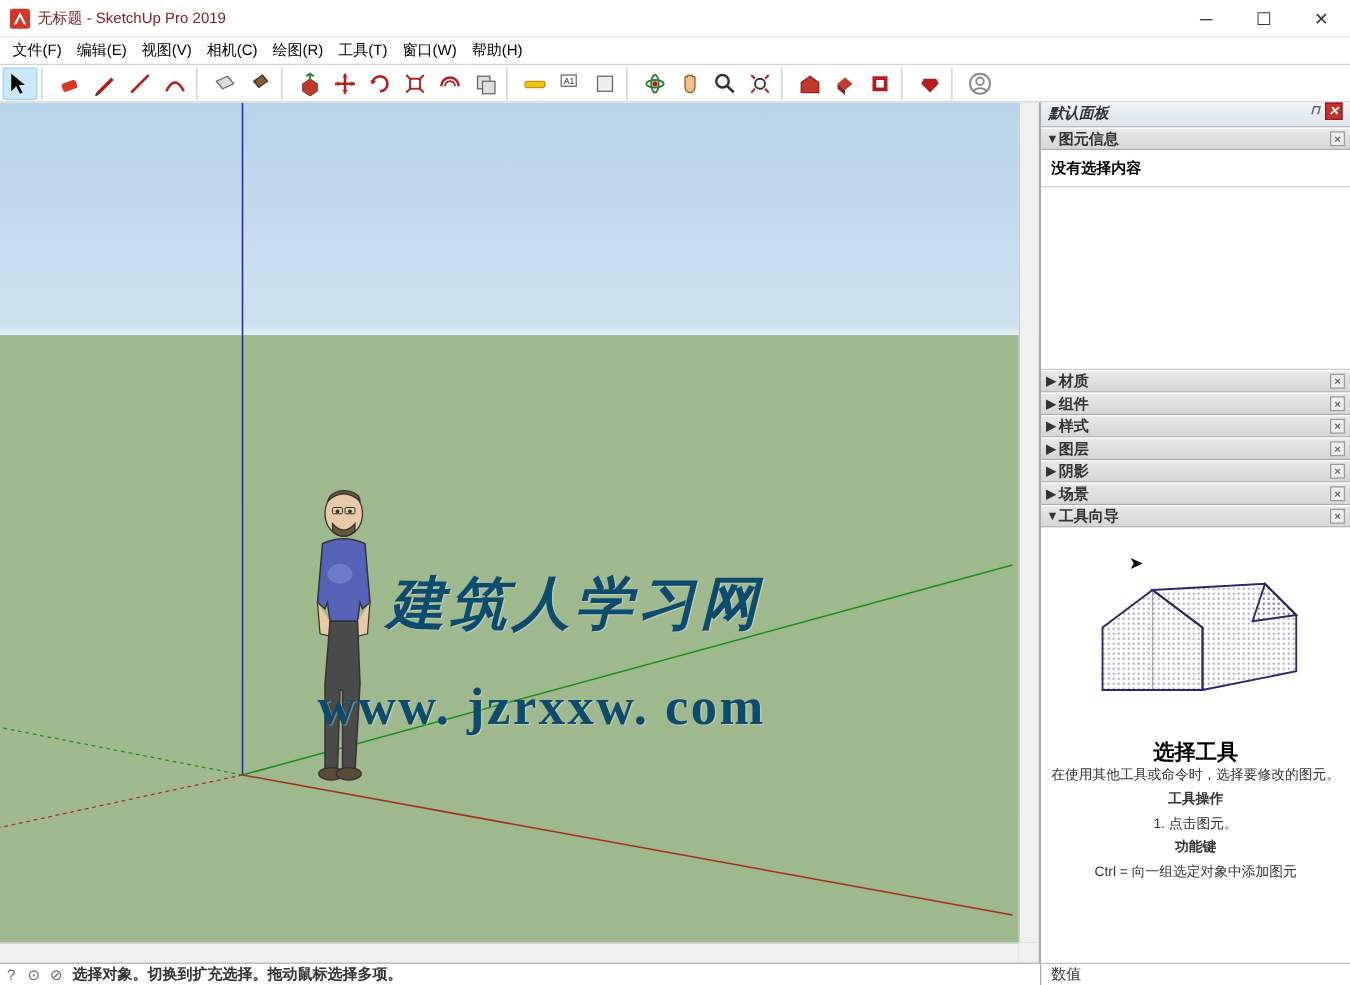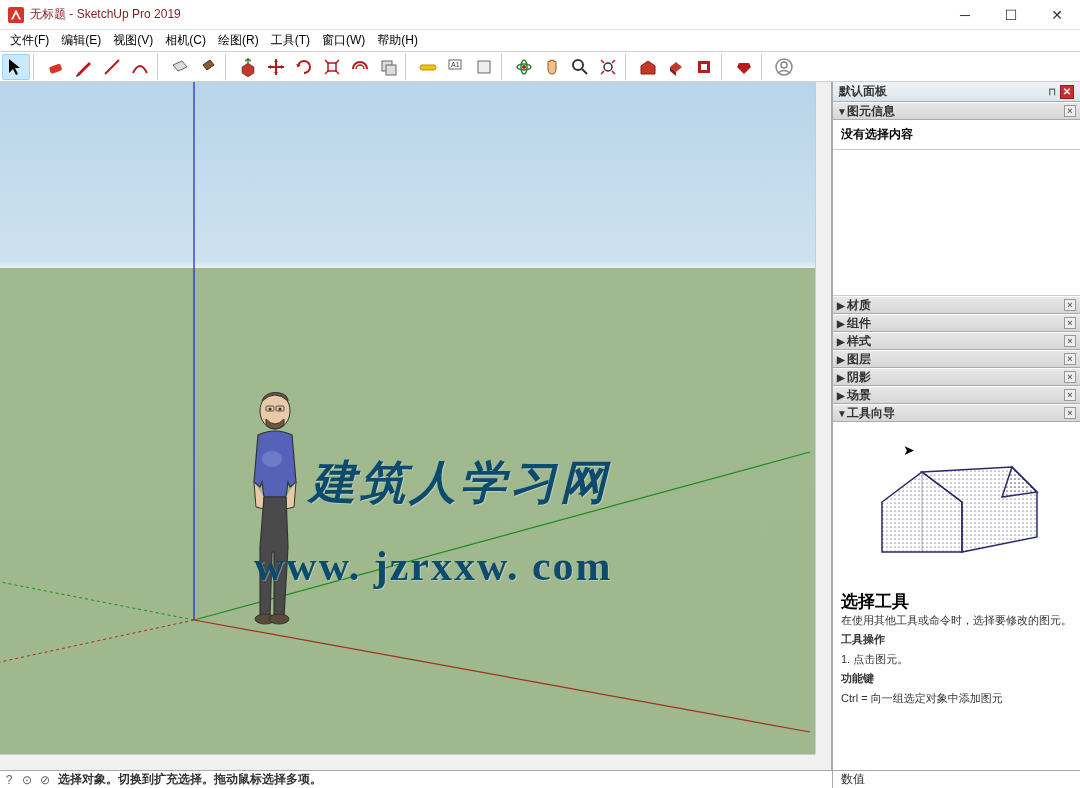--- a/index.html
+++ b/index.html
@@ -24,36 +24,36 @@
 .workspace { display: flex; height: 688px; }
 .canvas-wrap { flex: 1; position: relative; border-right: 1px solid #aaa; overflow: hidden; }
 .canvas-sky { position:absolute; inset:0; background: linear-gradient(#b8d4e8 0%, #cde2f0 26%, #e6f0f7 27%, #a0b98f 27.1%, #9fb88e 100%); }
 .person { position:absolute; left: 230px; top: 305px; width: 90px; }
 
 .watermark { position:absolute; font-family: "SimSun", serif; color: #0c4a6e; font-weight: bold; font-style: italic; text-shadow: 1px 1px 0 rgba(255,255,255,.3); }
 .wm1 { left: 310px; top: 370px; font-size: 46px; letter-spacing: 4px; }
 .wm2 { left: 210px; top: 460px; font-size: 42px; letter-spacing: 2px; font-style: normal; font-family: Liberation Serif, serif; margin-left: 44px; }
 
 .right-panel { width: 248px; background: #f0f0f0; display:flex; flex-direction:column; font-size:12px; border-left:1px solid #aaa; }
-.panel-title { background: linear-gradient(#eef3f7,#dce5ec); height: 20px; display:flex; align-items:center; padding:0 6px; font-weight:bold; border-bottom:1px solid #aaa; color:#333; }
+.panel-title { background: linear-gradient(#eef3f7,#dce5ec); height: 20px; display:flex; padding:0 6px; font-weight:bold; border-bottom:1px solid #aaa; color:#333;font-style:italic; }
 .panel-title .sp { flex:1; }
 .pin-icon { font-size: 10px; color:#666; margin-right:4px; }
 .x-icon { width:14px; height:14px; background:#c9302c; color:#fff; display:flex; align-items:center; justify-content:center; font-size:10px; border:1px solid #8b1f1b; }
 
 .acc-hdr { background: linear-gradient(#e8e8e8,#d6d6d6); height: 18px; display:flex; align-items:center; padding:0 4px; border-top:1px solid #fff; border-bottom:1px solid #aaa; font-weight:bold; color:#333; }
 .acc-hdr .arrow { width:10px; font-size:10px; }
 .acc-hdr .sp { flex:1; }
 .acc-hdr .xb { width:12px; height:12px; border:1px solid #999; background:#eee; display:flex; align-items:center; justify-content:center; font-size:9px; color:#666; }
 .acc-body { background:#fff; padding:6px 8px; border-bottom:1px solid #ccc; }
 
 .instructor-body { background:#fff; flex:1; padding:8px; overflow:hidden; position:relative; }
 .instructor-body .cursor { position:absolute; left:70px; top:20px; font-size:14px; }
 .instructor-body .house-svg { display:block; margin: 12px auto 18px; }
-.instructor-body h3 { font-family:"SimSun",serif; font-size:17px; font-weight:bold; margin-top:8px; }
-.instructor-body p { font-size:11px; color:#333; line-height:1.4; margin-bottom:4px; }
+.instructor-body h3 { font-family:"SimSun",serif; font-size:17px; font-weight:bold; margin-top:8px;text-align:center; }
+.instructor-body p { font-size:11px; color:#333; line-height:1.4; margin-bottom:4px;text-align:center; }
 
 .statusbar { height: 18px; display:flex; align-items:center; border-top:1px solid #aaa; font-size:12px; color:#333; background:#fff; }
 .statusbar .st-icon { width:18px; text-align:center; color:#666; }
 .statusbar .st-text { flex:1; padding-left:4px; font-weight:bold; }
 .statusbar .st-right { width:248px; padding-left:8px; border-left:1px solid #aaa; }
 
 .scroll-track { position:absolute; background:#f0f0f0; }
 .scroll-track.v { right:0; top:0; width:16px; bottom:16px; border-left:1px solid #ccc; }
 .scroll-track.h { left:0; bottom:0; right:16px; height:16px; border-top:1px solid #ccc; }
 .scroll-corner { position:absolute; right:0; bottom:0; width:16px; height:16px; background:#f0f0f0; }

